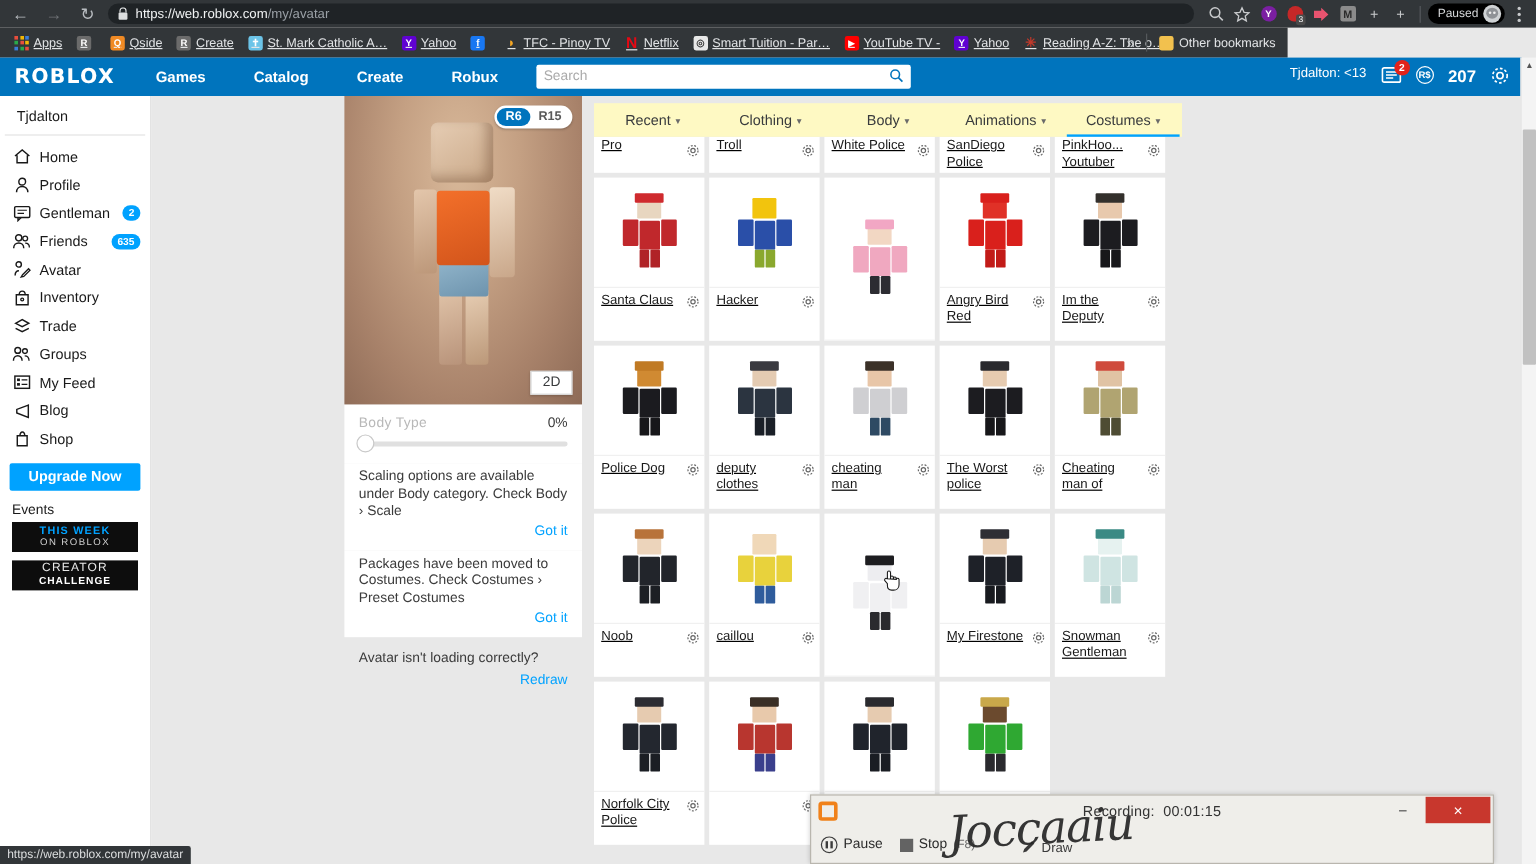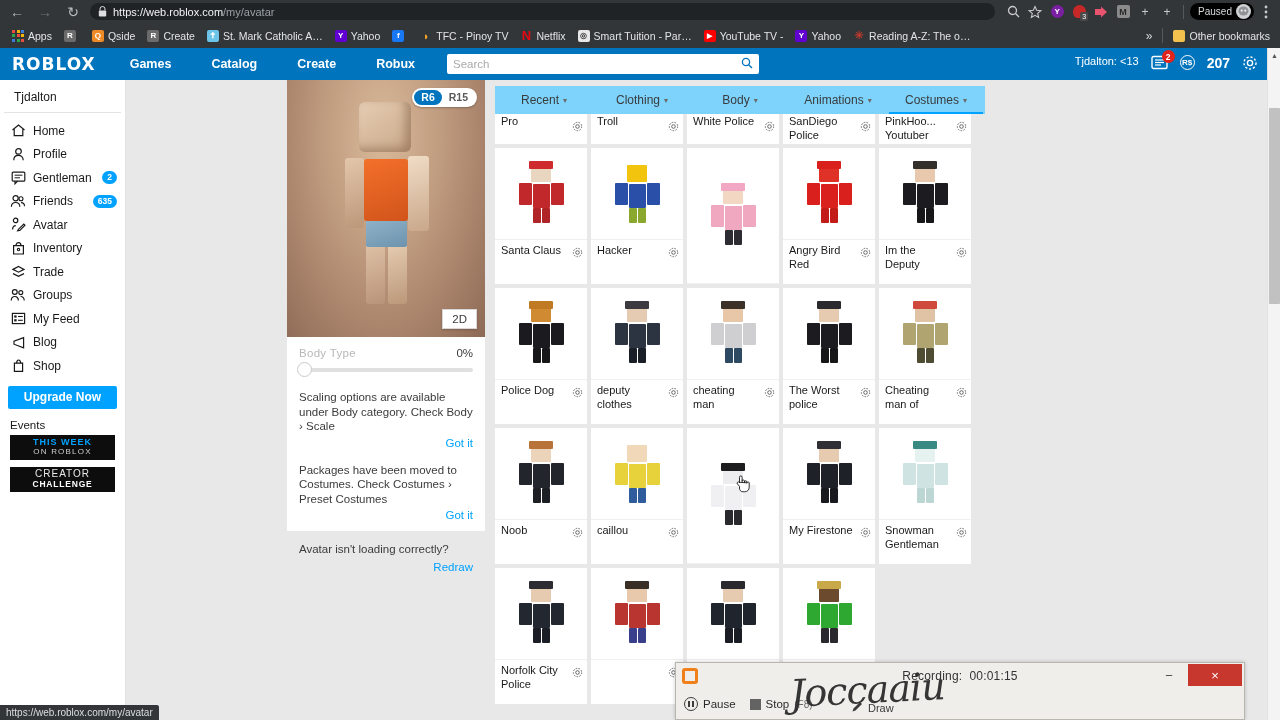--- a/index.html
+++ b/index.html
@@ -59,23 +59,23 @@
     background: #000000; border-radius: 10px; padding: 1px 3px 1px 8px;
     font-size: 10px; color: #d6d8da;
   }
   .paused-avatar {
     width: 15px; height: 15px; border-radius: 50%; background: #cfd2d4;
     display:flex; align-items:center; justify-content:center;
   }
 
   
   .bookmarks-bar {
-    position: absolute; top: 23px; left: 0; width: 1280px; height: 25px;
+    position: absolute; top: 23px; left: 0; width: 1073px; height: 25px;
     background: #323639; display: flex; align-items: center;
-    font-size: 10.5px; color: #e2e4e6; padding-left: 6px;
+    font-size: 10.5px; color: #e2e4e6; padding-left: 6px; text-decoration: underline;
   }
   .bm {
     display: flex; align-items: center; gap: 4px;
     padding: 2px 6px; white-space: nowrap; border-radius: 3px;
   }
   .bm-fav {
     width: 12px; height: 12px; border-radius: 2px;
     display: flex; align-items: center; justify-content: center;
     font-size: 8px; font-weight: bold; color: #fff; flex: none;
   }
@@ -244,40 +244,41 @@
   .notice-card { background: #fff; padding: 4px 12px 10px 12px; }
   .notice-txt { font-size: 11.5px; color: #3b3b3b; line-height: 14.5px; }
   .got-it { text-align: right; color: #00a2ff; font-size: 11.5px; padding-top: 3px; }
   .redraw-block { padding: 12px 12px 0 12px; }
   .redraw-q { font-size: 11.5px; color: #3b3b3b; }
   .redraw-link { text-align: right; color: #00a2ff; font-size: 11.5px; padding-top: 6px; }
 
   
   .tabs-bar {
     position: absolute; top: 86px; left: 495px; width: 490px; height: 28px;
-    background: #7dd3fc; display: flex; align-items: center; z-index: 5;
+    background: #fef9c3; display: flex; align-items: center; z-index: 5;
   }
   .tab {
     flex: 1; text-align: center; font-size: 12px; color: #393b3d;
     display: flex; align-items: center; justify-content: center; gap: 4px;
     height: 28px; position: relative;
   }
   .tab.active::after {
     content: ""; position: absolute; bottom: 0; left: 2px; right: 2px;
     height: 2.5px; background: #00a2ff;
   }
   .tab .cv { font-size: 8px; color: #6a6a6a; }
 
   .grid-wrap {
     position: absolute; top: 114px; left: 495px; width: 490px; height: 606px;
     overflow: hidden;
   }
   .grid {
     display: grid; grid-template-columns: repeat(5, 92px);
     gap: 4px 4px;
+    text-decoration: underline;
   }
   .cell {
     background: #fff; width: 92px; height: 136px;
     display: flex; flex-direction: column;
   }
   .cell.clipped { height: 30px; }
   .thumb {
     flex: 1; position: relative; display: flex;
     align-items: center; justify-content: center;
     border-bottom: 1px solid #f0f0f0; overflow: hidden;

